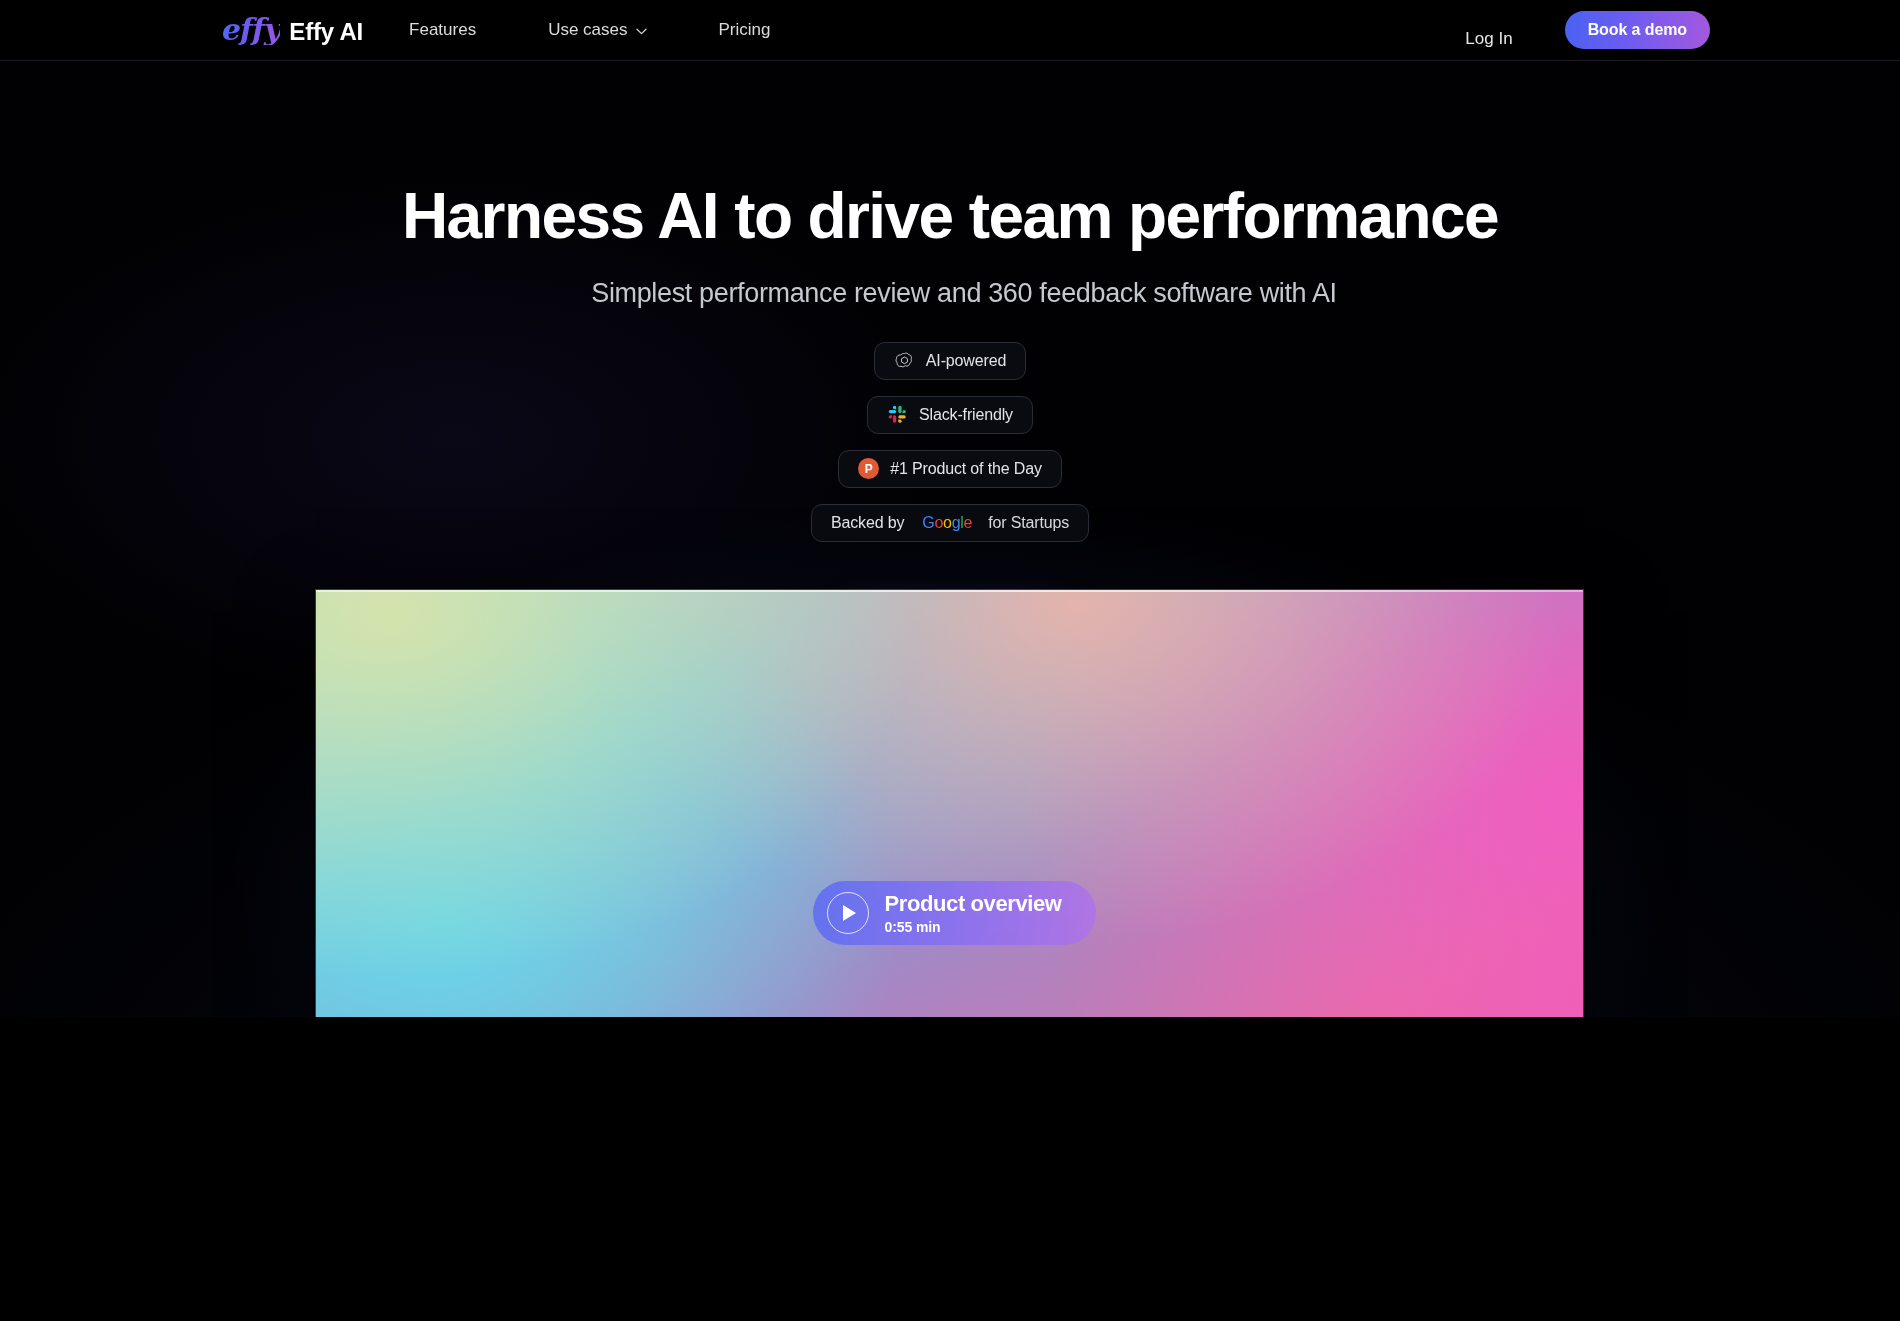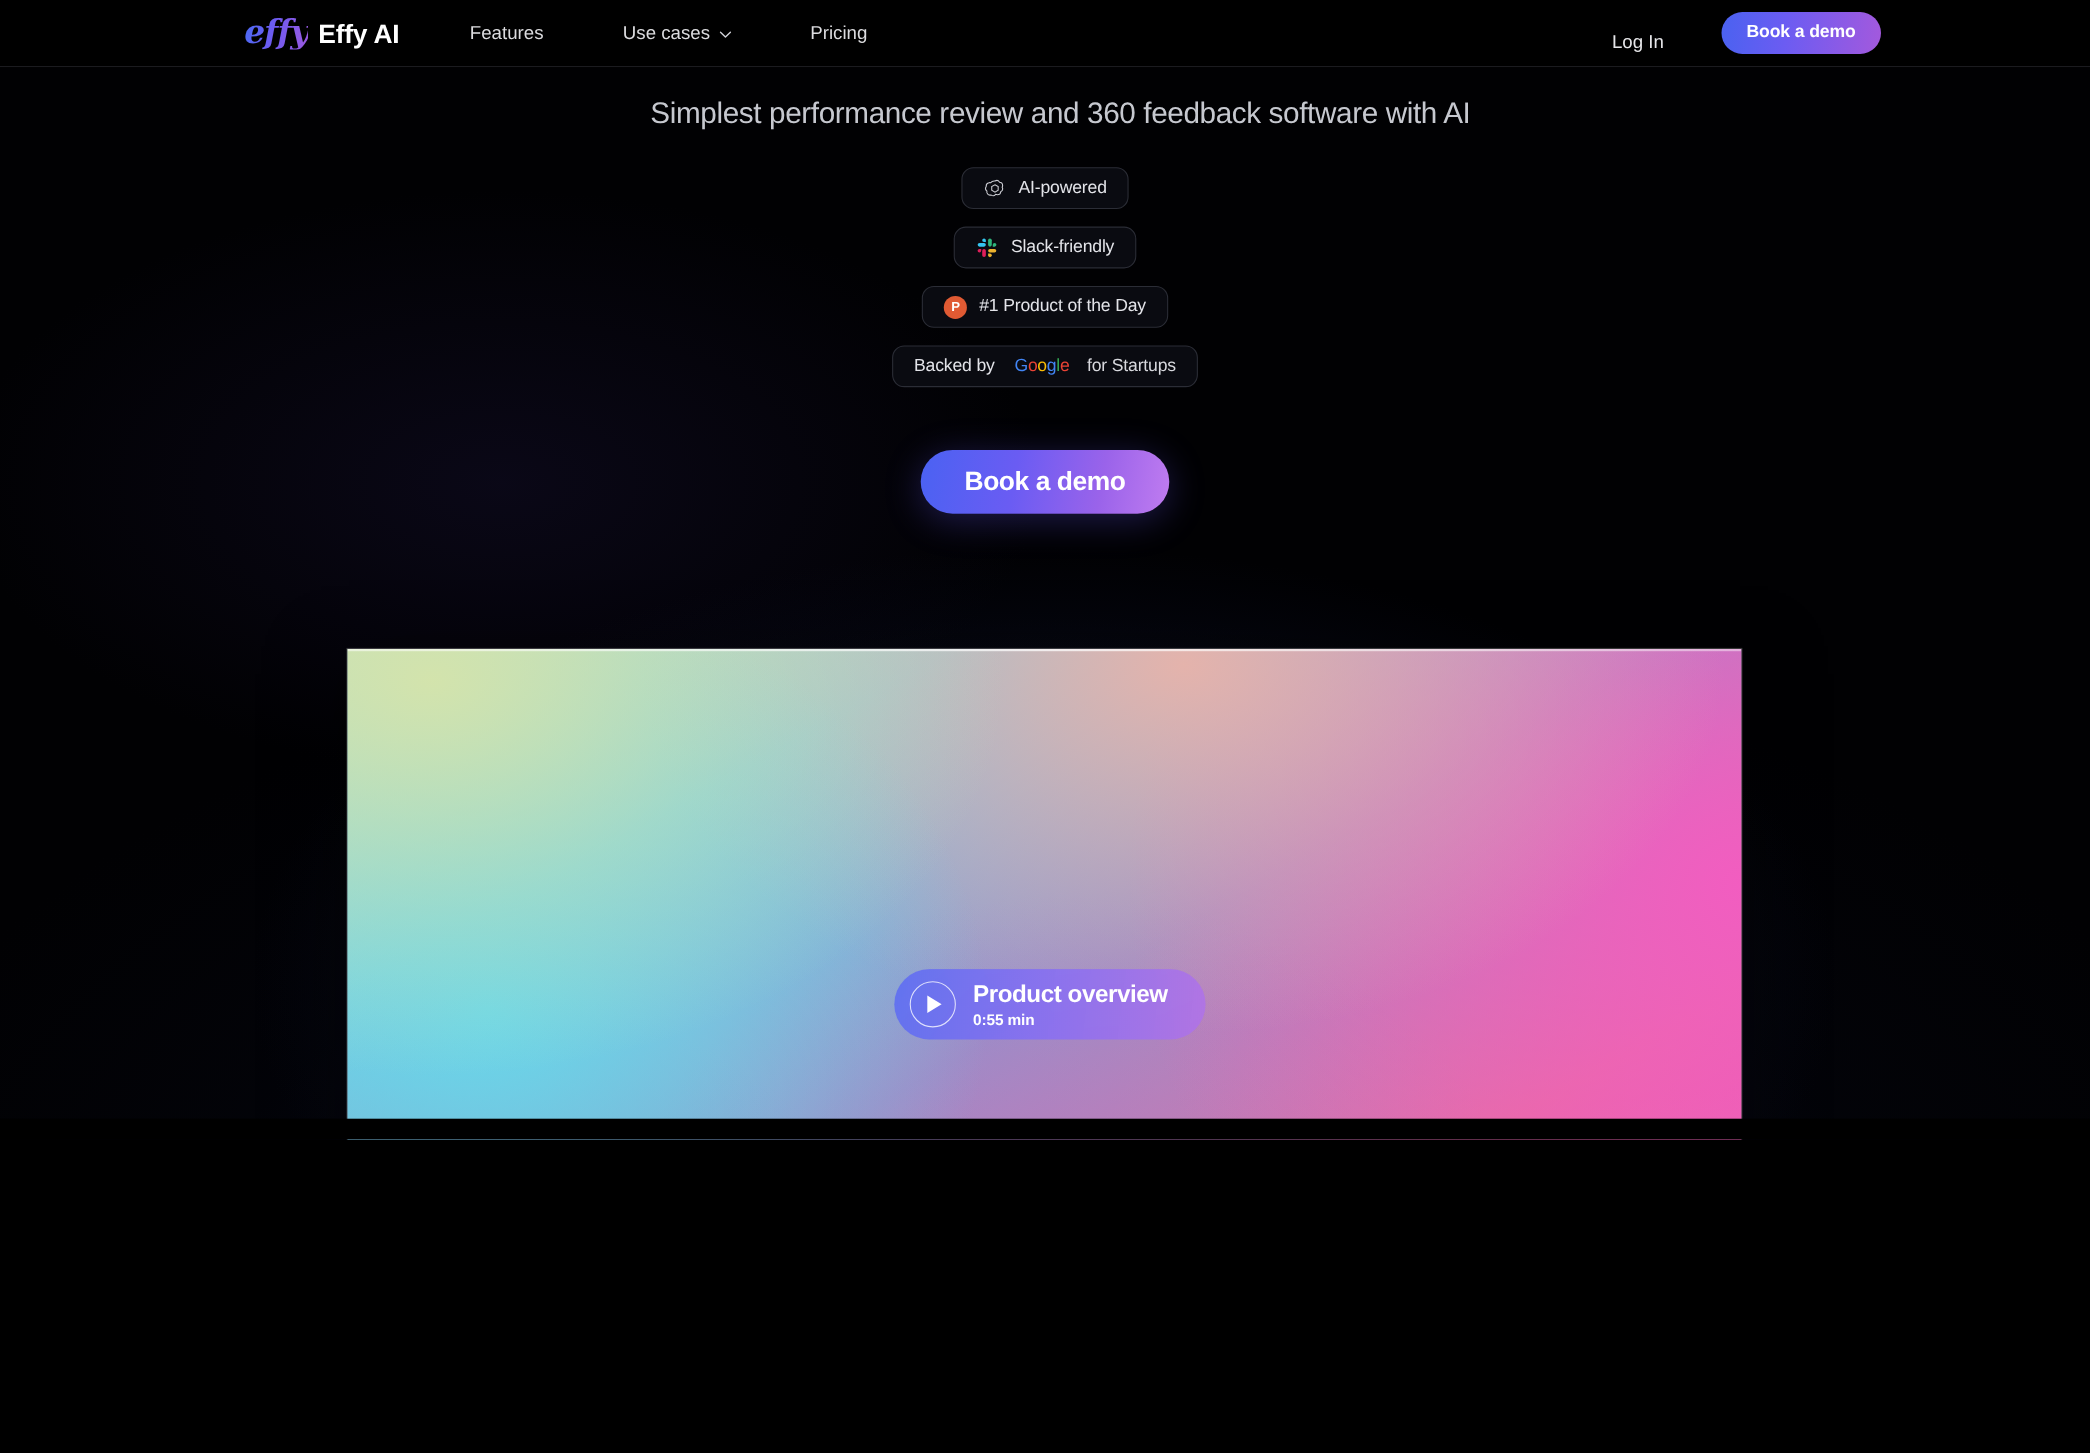--- a/index.html
+++ b/index.html
@@ -24,21 +24,21 @@
   .brand-logo {
     font-family:"DejaVu Serif", serif;
     font-style:italic; font-weight:700; font-size:30px;
     letter-spacing:-1px;
     background:linear-gradient(100deg,#4a6bf5 0%,#6d5bf0 45%,#9b59e0 100%);
     -webkit-background-clip:text; background-clip:text; color:transparent;
     line-height:1;
   }
   .brand-name { color:#fff; font-size:24px; font-weight:700; letter-spacing:-.2px; line-height:1; }
 
-  .nav { display:flex; align-items:center; margin-left:64px; gap:0; }
+  .nav { display:flex; align-items:center; margin-left:46px; gap:0; }
   .nav-item {
     color:#dcdcdf; font-size:17px; font-weight:400;
     padding:0 0; margin-right:72px; cursor:pointer;
     display:flex; align-items:center; gap:8px; white-space:nowrap;
   }
   .nav-item:last-child { margin-right:0; }
   .chev { display:inline-block; width:11px; height:7px; position:relative; top:1px; }
   .chev svg { display:block; }
 
   .header-right { margin-left:auto; display:flex; align-items:flex-end; margin-right:190px; gap:0; }
@@ -196,20 +196,21 @@
     <div class="header-right">
       <div class="login">Log In</div>
       <button class="btn-demo-sm">Book a demo</button>
     </div>
   </div>
 
   <div class="hero-bg"></div>
 
   <div class="hero">
 
+    <h1 class="headline">Harness AI to drive team performance</h1>
     <p class="subhead">Simplest performance review and 360 feedback software with AI</p>
 
     <div class="badges">
 
       <div class="badge">
         <span class="badge-icon">
           <svg width="19" height="19" viewBox="0 0 24 24" fill="none" stroke="#c9cad0" stroke-width="1.25">
             <path d="M12 3.2c1.9-1.1 4.1-.5 5.1 1.2l.1.2c2 .1 3.6 1.7 3.6 3.8 0 .7-.2 1.4-.5 2 .9 1.8.3 4-1.4 5l-.2.1c-.2 2-1.9 3.5-3.9 3.5-.7 0-1.4-.2-2-.5-1.2 1.5-3.4 1.9-5.1.9l-.2-.1c-1.9.5-3.9-.5-4.6-2.4-.2-.7-.3-1.4-.1-2.1-1.6-1.2-2-3.4-.9-5.1l.1-.2C1.8 7.5 3 5.7 5 5.2c.7-.2 1.4-.2 2.1 0C8.1 3.7 10.1 3 12 3.2z"></path>
             <path d="M12 7.6L15.7 9.7v4.2L12 16l-3.7-2.1V9.7z"></path>
           </svg>

